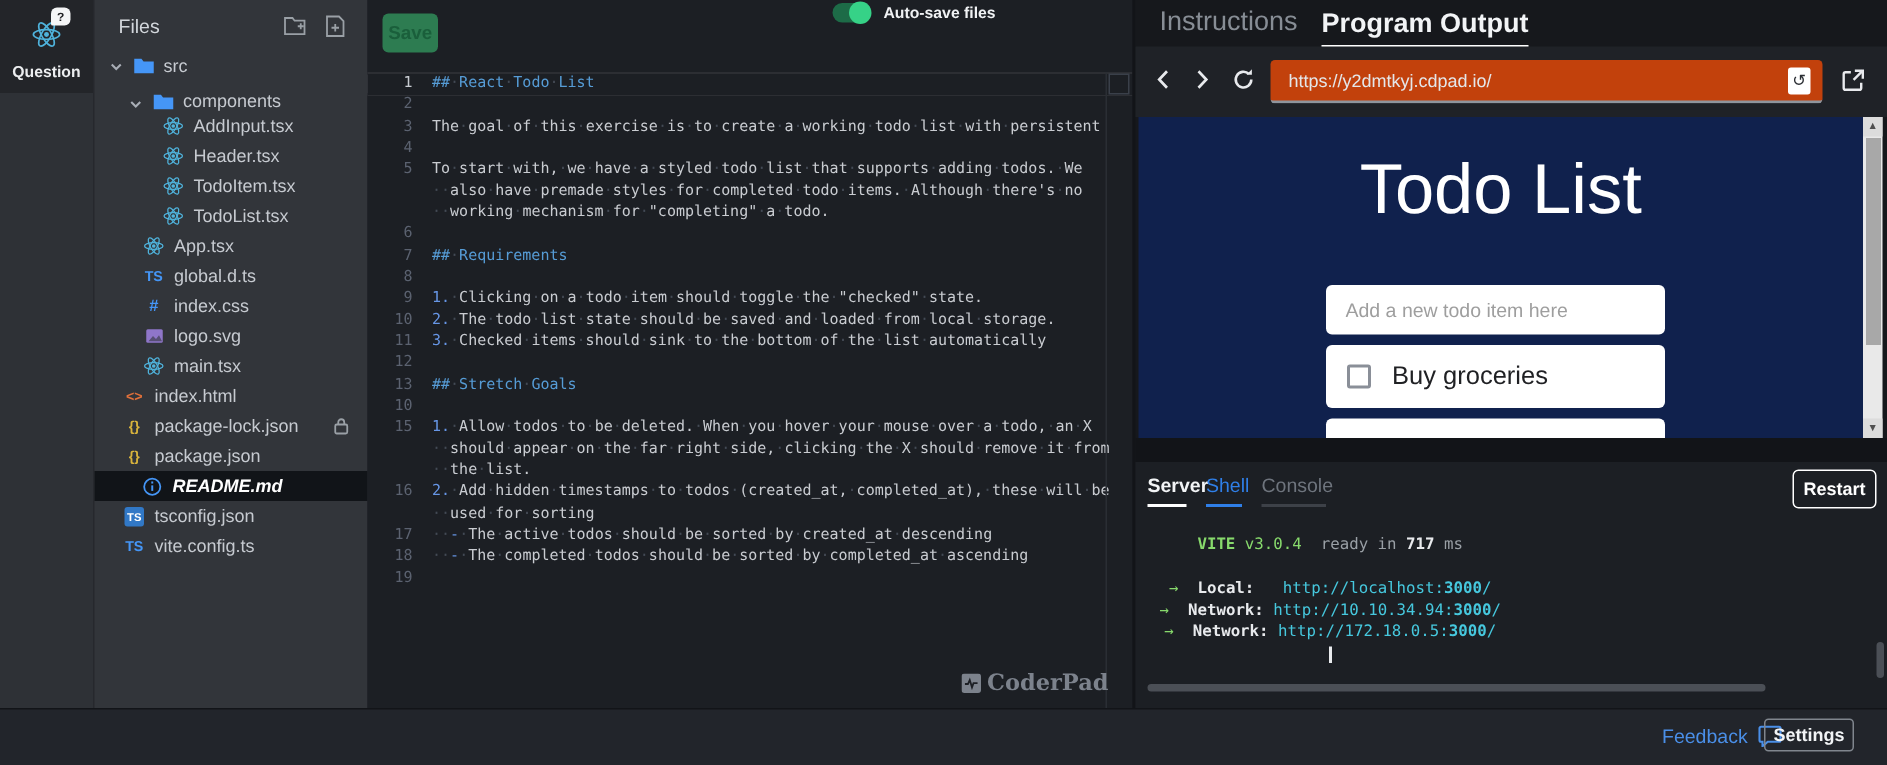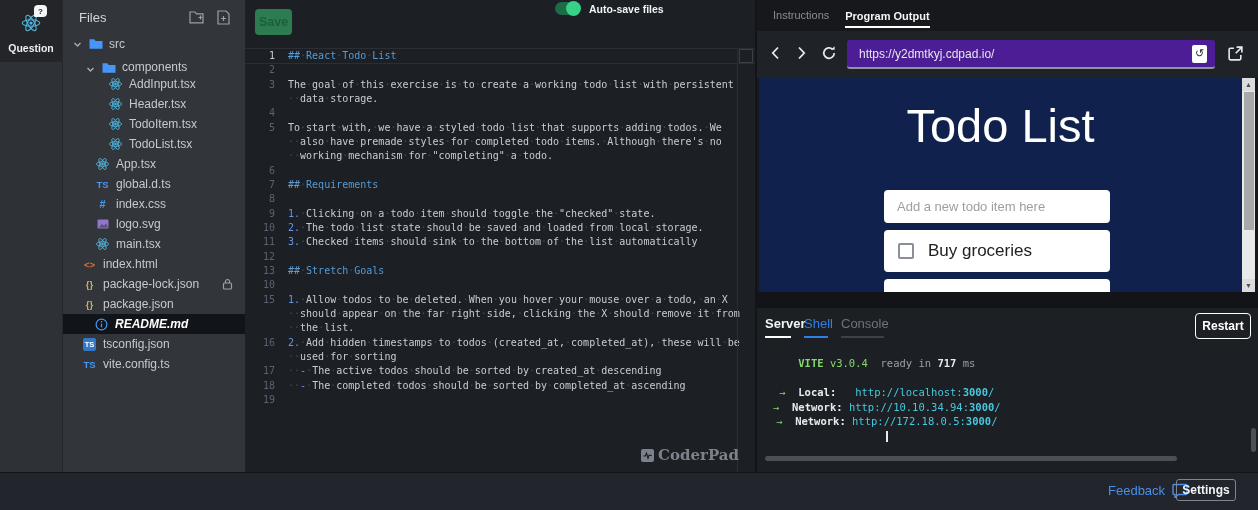--- a/index.html
+++ b/index.html
@@ -61,27 +61,27 @@
   #ed-marker { position:absolute; left:494px; top:49px; width:14px; height:14px;
                border:1px solid #3a404a; }
   #watermark { position:absolute; right:16px; bottom:8px; display:flex; align-items:center;
       color:#7c828c; font-family:"DejaVu Serif", serif; font-weight:bold; font-size:15px; }
   #watermark svg { margin-right:4px; }
 
   
   #right { position:absolute; left:755px; top:0; width:503px; height:472px; background:#16181c;
            border-left:2px solid #121418; }
   #out-tabs { position:relative; height:31px; background:#16181c; display:flex; align-items:center; }
-  .otab { font-size:11px; margin-left:16px; padding-bottom:2px; cursor:pointer; }
+  .otab { font-size:18px; margin-left:16px; padding-bottom:2px; cursor:pointer; }
   .otab.inactive { color:#878d95; }
   .otab.active { color:#f2f4f6; font-weight:bold; border-bottom:2px solid #ffffff; padding-bottom:4px;
                  margin-top:6px; }
   #browser-row { position:relative; height:47px; background:#1f2227; }
   .navico { position:absolute; top:15px; cursor:pointer; }
-  #urlbar { position:absolute; left:90px; top:9px; width:368px; height:29px; background:#4c1d95;
+  #urlbar { position:absolute; left:90px; top:9px; width:368px; height:29px; background:#c2410c;
             border-radius:3px; border-bottom:2px solid #8f959d; display:flex; align-items:center; }
   #urlbar .url { font-size:12px; color:#e4e7ea; margin-left:12px; flex:1; }
   #snap-btn { width:15px; height:18px; background:#ffffff; border-radius:2px; margin-right:8px;
       display:flex; align-items:center; justify-content:center; font-size:11px; color:#2b2e33;
       cursor:pointer; font-family:"DejaVu Sans",sans-serif; }
   #ext-btn { position:absolute; left:470px; top:14px; cursor:pointer; }
 
   #preview { position:absolute; left:2px; top:78px; width:483px; height:214px; background:#10214d;
              overflow:hidden; }
   #preview-title { margin-top:20px; text-align:center; font-size:47px; font-weight:400; color:#ffffff; }
@@ -364,24 +364,20 @@
         </div>
         <div class="cl">
           <span class="ln">2</span>
           <span class="ct"></span>
         </div>
         <div class="cl">
           <span class="ln">3</span>
           <span class="ct"><span class="">The<span class="ws">·</span>goal<span class="ws">·</span>of<span class="ws">·</span>this<span class="ws">·</span>exercise<span class="ws">·</span>is<span class="ws">·</span>to<span class="ws">·</span>create<span class="ws">·</span>a<span class="ws">·</span>working<span class="ws">·</span>todo<span class="ws">·</span>list<span class="ws">·</span>with<span class="ws">·</span>persistent</span></span>
         </div>
         <div class="cl">
-          <span class="ln"></span>
-          <span class="ct"><span class=""><span class="ws">·</span><span class="ws">·</span>data<span class="ws">·</span>storage.</span></span>
-        </div>
-        <div class="cl">
           <span class="ln">4</span>
           <span class="ct"></span>
         </div>
         <div class="cl">
           <span class="ln">5</span>
           <span class="ct"><span class="">To<span class="ws">·</span>start<span class="ws">·</span>with,<span class="ws">·</span>we<span class="ws">·</span>have<span class="ws">·</span>a<span class="ws">·</span>styled<span class="ws">·</span>todo<span class="ws">·</span>list<span class="ws">·</span>that<span class="ws">·</span>supports<span class="ws">·</span>adding<span class="ws">·</span>todos.<span class="ws">·</span>We</span></span>
         </div>
         <div class="cl">
           <span class="ln"></span>
           <span class="ct"><span class=""><span class="ws">·</span><span class="ws">·</span>also<span class="ws">·</span>have<span class="ws">·</span>premade<span class="ws">·</span>styles<span class="ws">·</span>for<span class="ws">·</span>completed<span class="ws">·</span>todo<span class="ws">·</span>items.<span class="ws">·</span>Although<span class="ws">·</span>there's<span class="ws">·</span>no</span></span>

